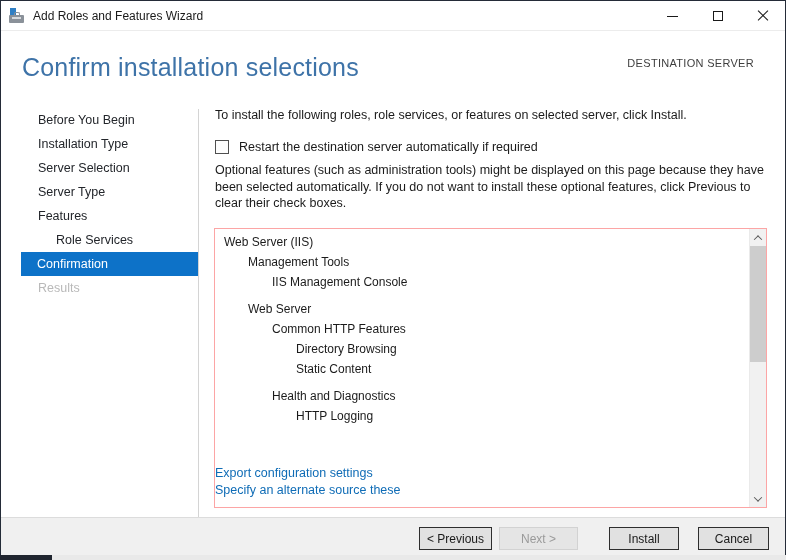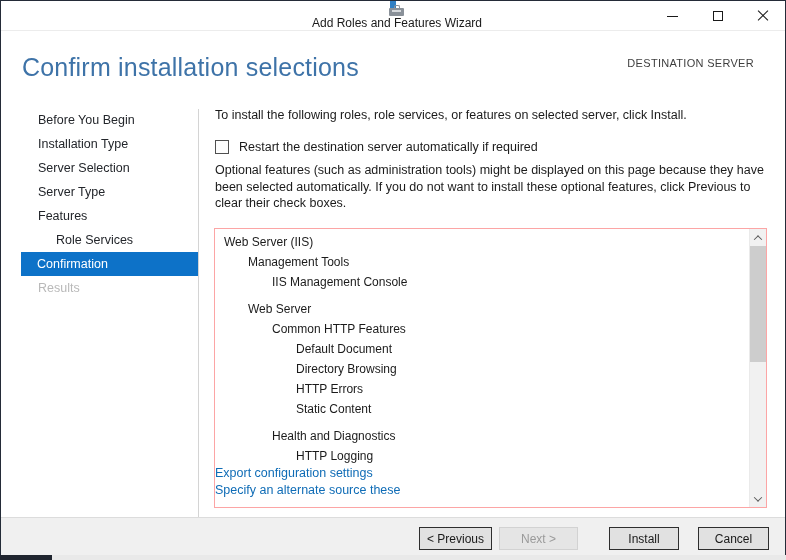--- a/index.html
+++ b/index.html
@@ -17,21 +17,21 @@
     border:1px solid #242b38;
   }
   
   .desktop-strip { position:absolute; left:0; top:555px; width:786px; height:5px; background:#e9e9e9; }
   .desktop-strip .dark-corner { position:absolute; left:0; top:0; width:52px; height:5px; background:#20252f; }
 
   
   .titlebar {
     position:absolute; left:0; top:0; right:0; height:30px;
     background:#ffffff; border-bottom:1px solid #ececec;
-    display:flex; align-items:center;flex-direction:column;
+    display:flex; align-items:center;
   }
   .app-icon { position:relative; width:16px; height:16px; margin-left:8px; }
   .app-icon .flag  { position:absolute; left:1px; top:0;  width:6px; height:10px; background:#2f7fc4; }
   .app-icon .box   { position:absolute; left:0;  top:7px; width:15px; height:8px; background:#8a9199; border-radius:1px; }
   .app-icon .handle{ position:absolute; left:5px; top:4px; width:6px; height:4px; border:1.5px solid #8a9199; border-bottom:none; border-radius:2px 2px 0 0; }
   .app-icon .latch { position:absolute; left:3px; top:9px; width:9px; height:2px; background:#d7dadd; }
   .titlebar-text { margin-left:8px; font-size:12px; color:#1a1a1a; }
   .win-controls { position:absolute; right:0; top:0; height:30px; display:flex; }
   .win-btn { width:45px; height:30px; display:flex; align-items:center; justify-content:center; cursor:default; }
   .glyph-min { width:11px; height:1px; background:#1a1a1a; }
@@ -181,23 +181,21 @@
 
   <div class="optional-note">Optional features (such as administration tools) might be displayed on this page because they have been selected automatically. If you do not want to install these optional features, click Previous to clear their check boxes.</div>
 
   <div class="tree-box">
     <div class="tree-content">
       <div class="tree-item lvl0">Web Server (IIS)</div>
       <div class="tree-item lvl1">Management Tools</div>
       <div class="tree-item lvl2">IIS Management Console</div>
       <div class="tree-item lvl1 gap">Web Server</div>
       <div class="tree-item lvl2">Common HTTP Features</div>
-      <div class="tree-item lvl3">Default Document</div>
       <div class="tree-item lvl3">Directory Browsing</div>
-      <div class="tree-item lvl3">HTTP Errors</div>
       <div class="tree-item lvl3">Static Content</div>
       <div class="tree-item lvl2 gap">Health and Diagnostics</div>
       <div class="tree-item lvl3">HTTP Logging</div>
     </div>
     <div class="scrollbar">
       <div class="sb-arrow up">
           <span class="chev up"></span>
         </div>
       <div class="sb-thumb"></div>
       <div class="sb-arrow down">

